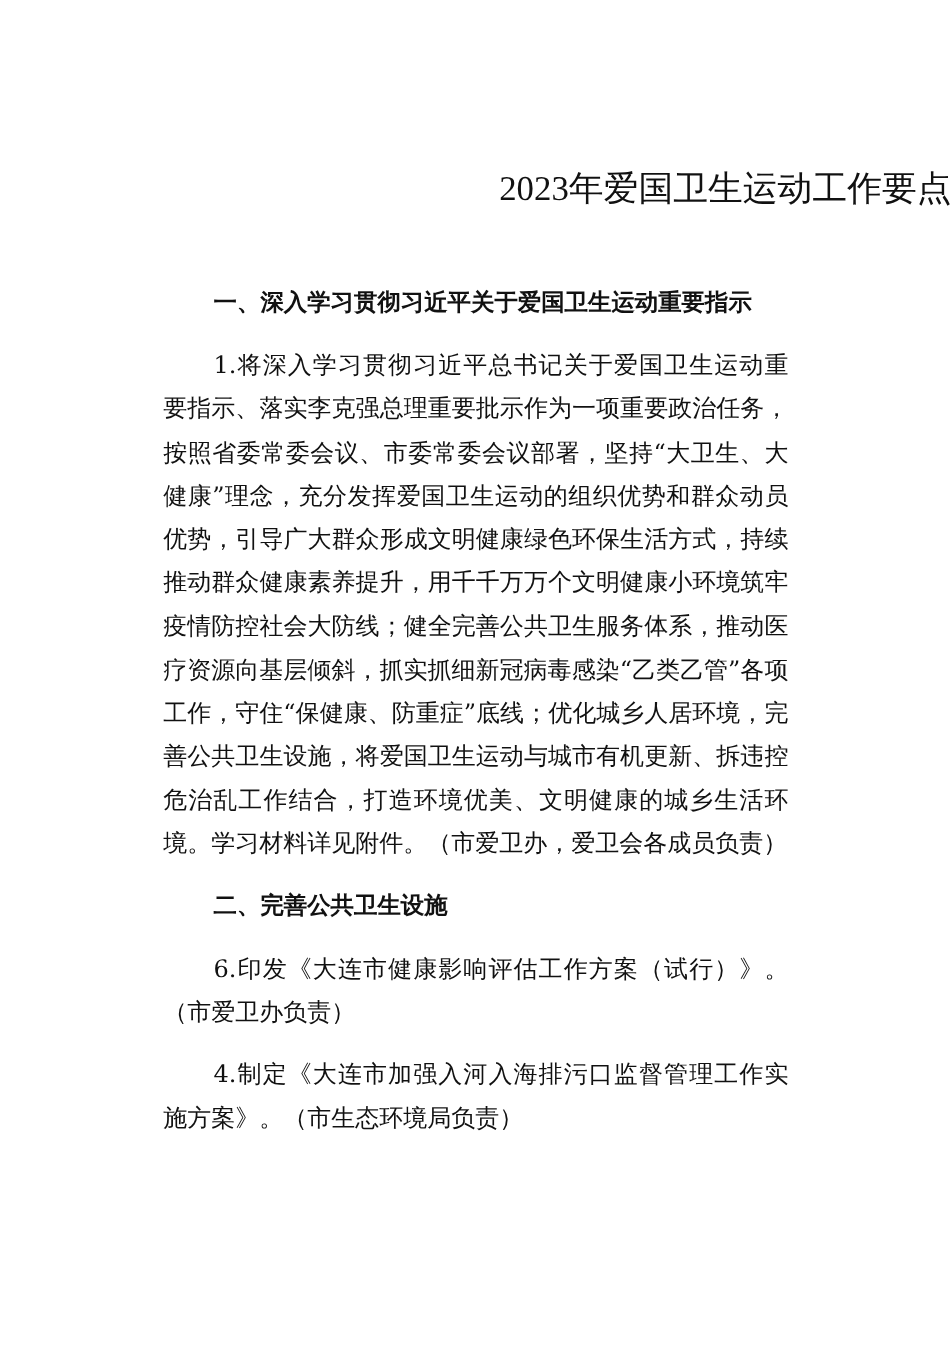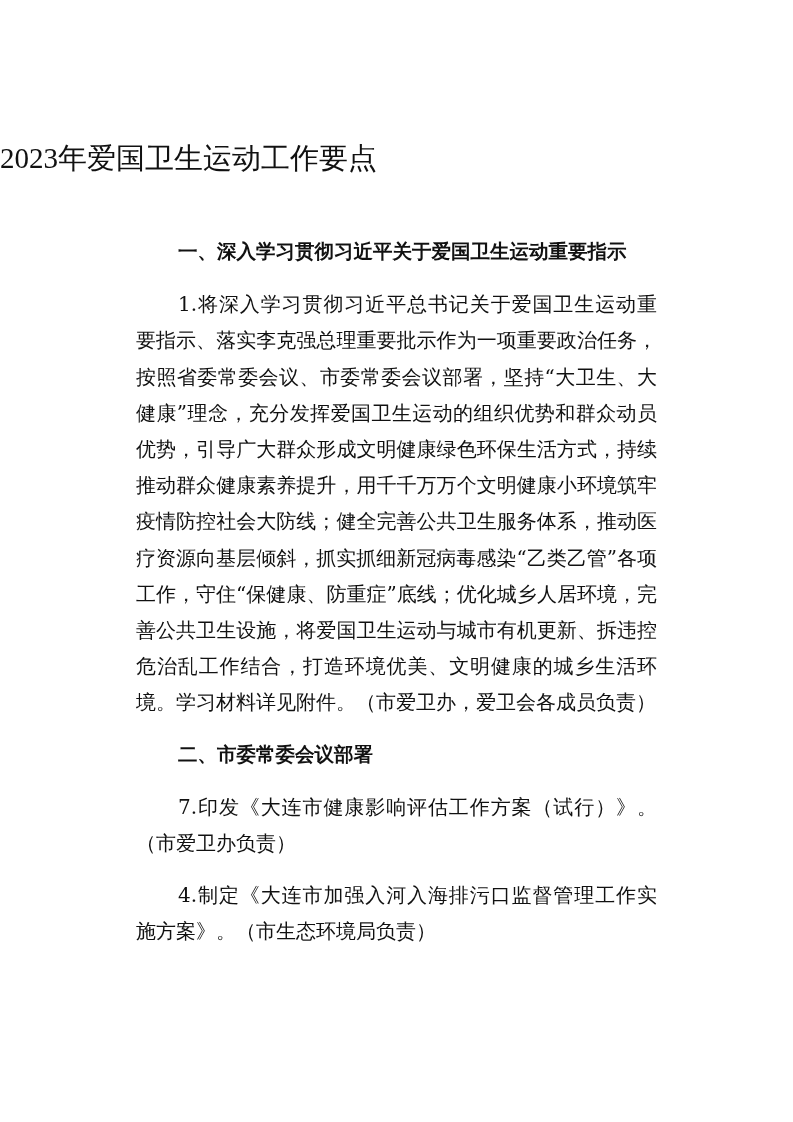--- a/index.html
+++ b/index.html
@@ -4,21 +4,21 @@
 <style>
   html, body { margin: 0; padding: 0; background: #ffffff; }
   body { width: 793px; height: 1122px; position: relative; overflow: hidden; }
   .page {
     position: absolute; left: 120px; top: 0; width: 553px;
     font-family: "DejaVu Serif", "Liberation Serif", serif;
     color: #111111;
   }
   .title {
     position: absolute; top: 138px; left: -120px; width: 793px;
-    text-align: left; font-size: 29px; line-height: 40px;
+    text-align: right; font-size: 29px; line-height: 40px;
     font-family: "Liberation Serif", "DejaVu Serif", serif;
     font-weight: normal; margin: 0;
   }
   .body {
     position: absolute; top: 218px; left: 0; width: 553px;
     font-size: 20px; line-height: 36.2px;
   }
   .body p { margin: 16px; text-align: justify; text-align-last: left; }
   .indent { text-indent: 42px; }
   .heading {
@@ -27,17 +27,17 @@
   }
 </style>
 </head>
 <body>
 
 <div class="page">
   <h1 class="title">2023年爱国卫生运动工作要点</h1>
   <div class="body">
     <p class="heading">一、深入学习贯彻习近平关于爱国卫生运动重要指示</p>
     <p class="indent">1.将深入学习贯彻习近平总书记关于爱国卫生运动重要指示、落实李克强总理重要批示作为一项重要政治任务，按照省委常委会议、市委常委会议部署，坚持“大卫生、大健康”理念，充分发挥爱国卫生运动的组织优势和群众动员优势，引导广大群众形成文明健康绿色环保生活方式，持续推动群众健康素养提升，用千千万万个文明健康小环境筑牢疫情防控社会大防线；健全完善公共卫生服务体系，推动医疗资源向基层倾斜，抓实抓细新冠病毒感染“乙类乙管”各项工作，守住“保健康、防重症”底线；优化城乡人居环境，完善公共卫生设施，将爱国卫生运动与城市有机更新、拆违控危治乱工作结合，打造环境优美、文明健康的城乡生活环境。学习材料详见附件。（市爱卫办，爱卫会各成员负责）</p>
-    <p class="heading">二、市委常委会议部署</p>
-    <p class="indent">7.印发《大连市健康影响评估工作方案（试行）》。（市爱卫办负责）</p>
+    <p class="heading">二、完善公共卫生设施</p>
+    <p class="indent">6.印发《大连市健康影响评估工作方案（试行）》。（市爱卫办负责）</p>
     <p class="indent">4.制定《大连市加强入河入海排污口监督管理工作实施方案》。（市生态环境局负责）</p>
   </div>
 </div>
 
 </body></html>

